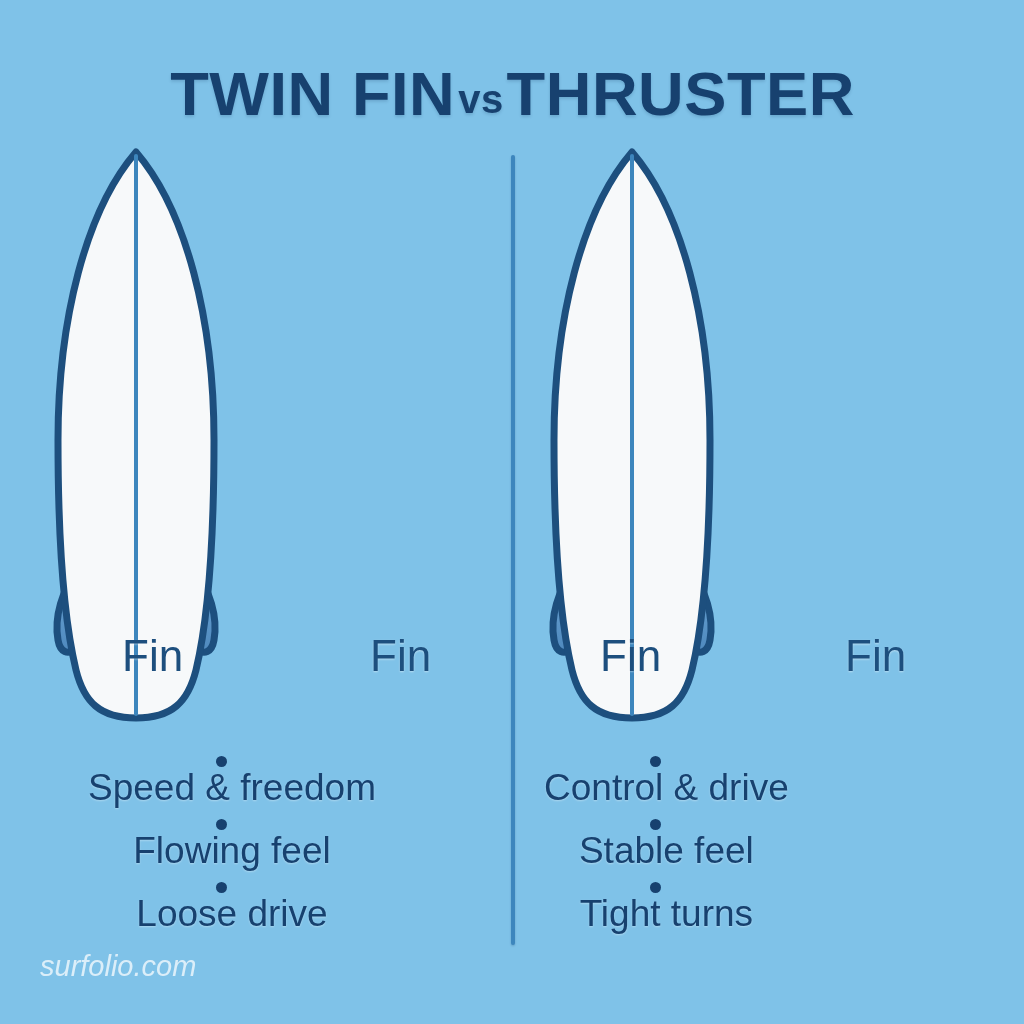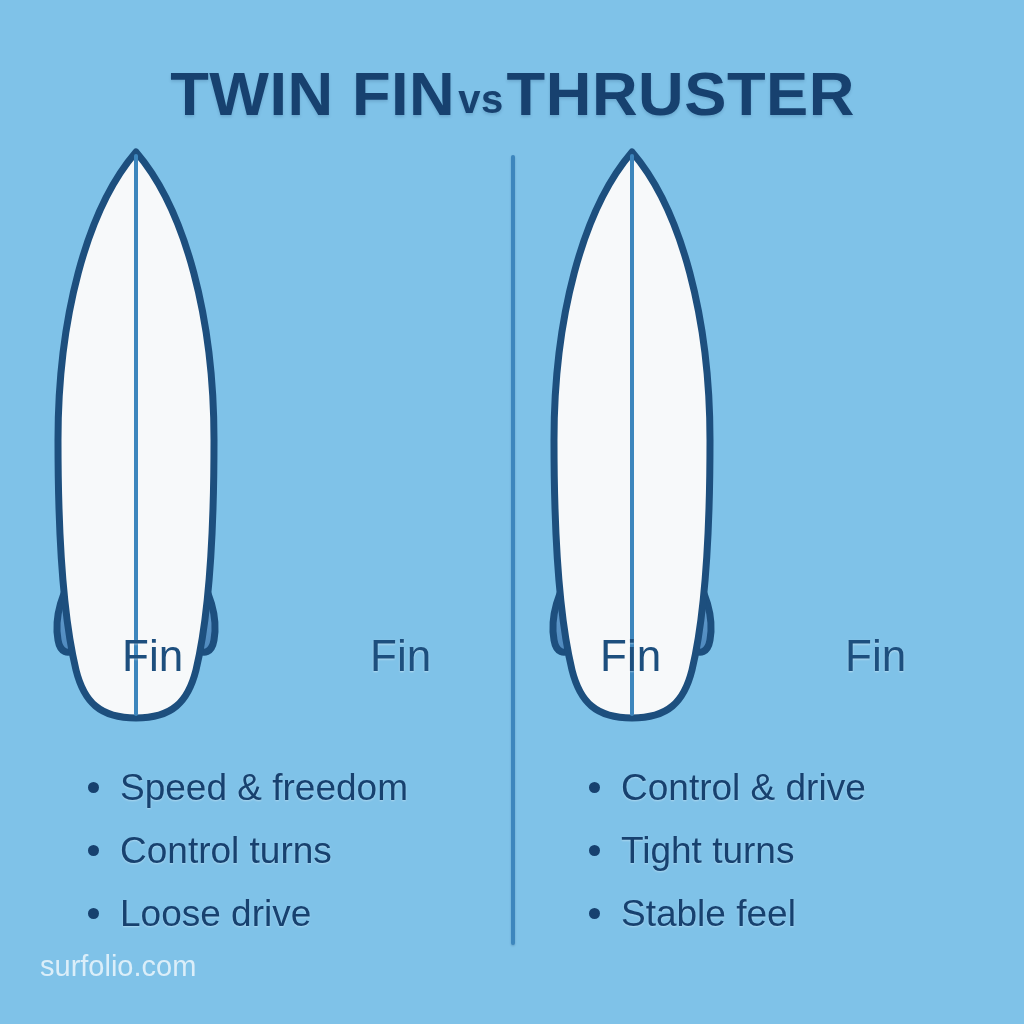--- a/index.html
+++ b/index.html
@@ -101,50 +101,52 @@
 
   
   .bullet-list {
     position: absolute;
     top: 756px;
     list-style: none;
     margin: 0;
     padding: 0;
   }
   #list-left  { left: 88px; }
-  #list-right { left: 589px; text-align: center; }
+  #list-right { left: 544px; text-align: center; }
 
   .bullet-item {
     display: flex;
     align-items: center;
     height: 63px;
     color: #17416f;
     font-size: 37px;
     font-family: "Liberation Sans", sans-serif;
     text-shadow: 0 1px 2px rgba(255,255,255,0.35);
     white-space: nowrap;
+    flex-direction: column;
   }
   .bullet-dot {
     width: 11px;
     height: 11px;
     border-radius: 50%;
     background: #17416f;
     margin-right: 21px;
     flex: none;
   }
 
   
   #watermark {
     position: absolute;
     left: 40px;
     top: 952px;
     font-size: 29px;
     color: rgba(255,255,255,0.72);
     font-family: "Liberation Sans", sans-serif;
     line-height: 1;
+    font-style: italic;
   }
 </style>
 </head>
 <body>
 
 <div id="infographic">
 
   <div id="title">
     <span class="main">TWIN FIN</span><span class="vs">vs</span><span class="main">THRUSTER</span>
   </div>
@@ -216,38 +218,38 @@
   <div class="fin-label" id="fin-label-right-a">Fin</div>
   <div class="fin-label" id="fin-label-right-b">Fin</div>
 
   <ul class="bullet-list" id="list-left">
     <li class="bullet-item">
       <span class="bullet-dot"></span>
       <span>Speed &amp; freedom</span>
     </li>
     <li class="bullet-item">
       <span class="bullet-dot"></span>
-      <span>Control turns</span>
+      <span>Flowing feel</span>
     </li>
     <li class="bullet-item">
       <span class="bullet-dot"></span>
       <span>Loose drive</span>
     </li>
   </ul>
 
   <ul class="bullet-list" id="list-right">
     <li class="bullet-item">
       <span class="bullet-dot"></span>
       <span>Control &amp; drive</span>
     </li>
     <li class="bullet-item">
       <span class="bullet-dot"></span>
+      <span>Stable feel</span>
+    </li>
+    <li class="bullet-item">
+      <span class="bullet-dot"></span>
       <span>Tight turns</span>
     </li>
-    <li class="bullet-item">
-      <span class="bullet-dot"></span>
-      <span>Stable feel</span>
-    </li>
   </ul>
 
   <div id="watermark">surfolio.com</div>
 
 </div>
 
 </body></html>

